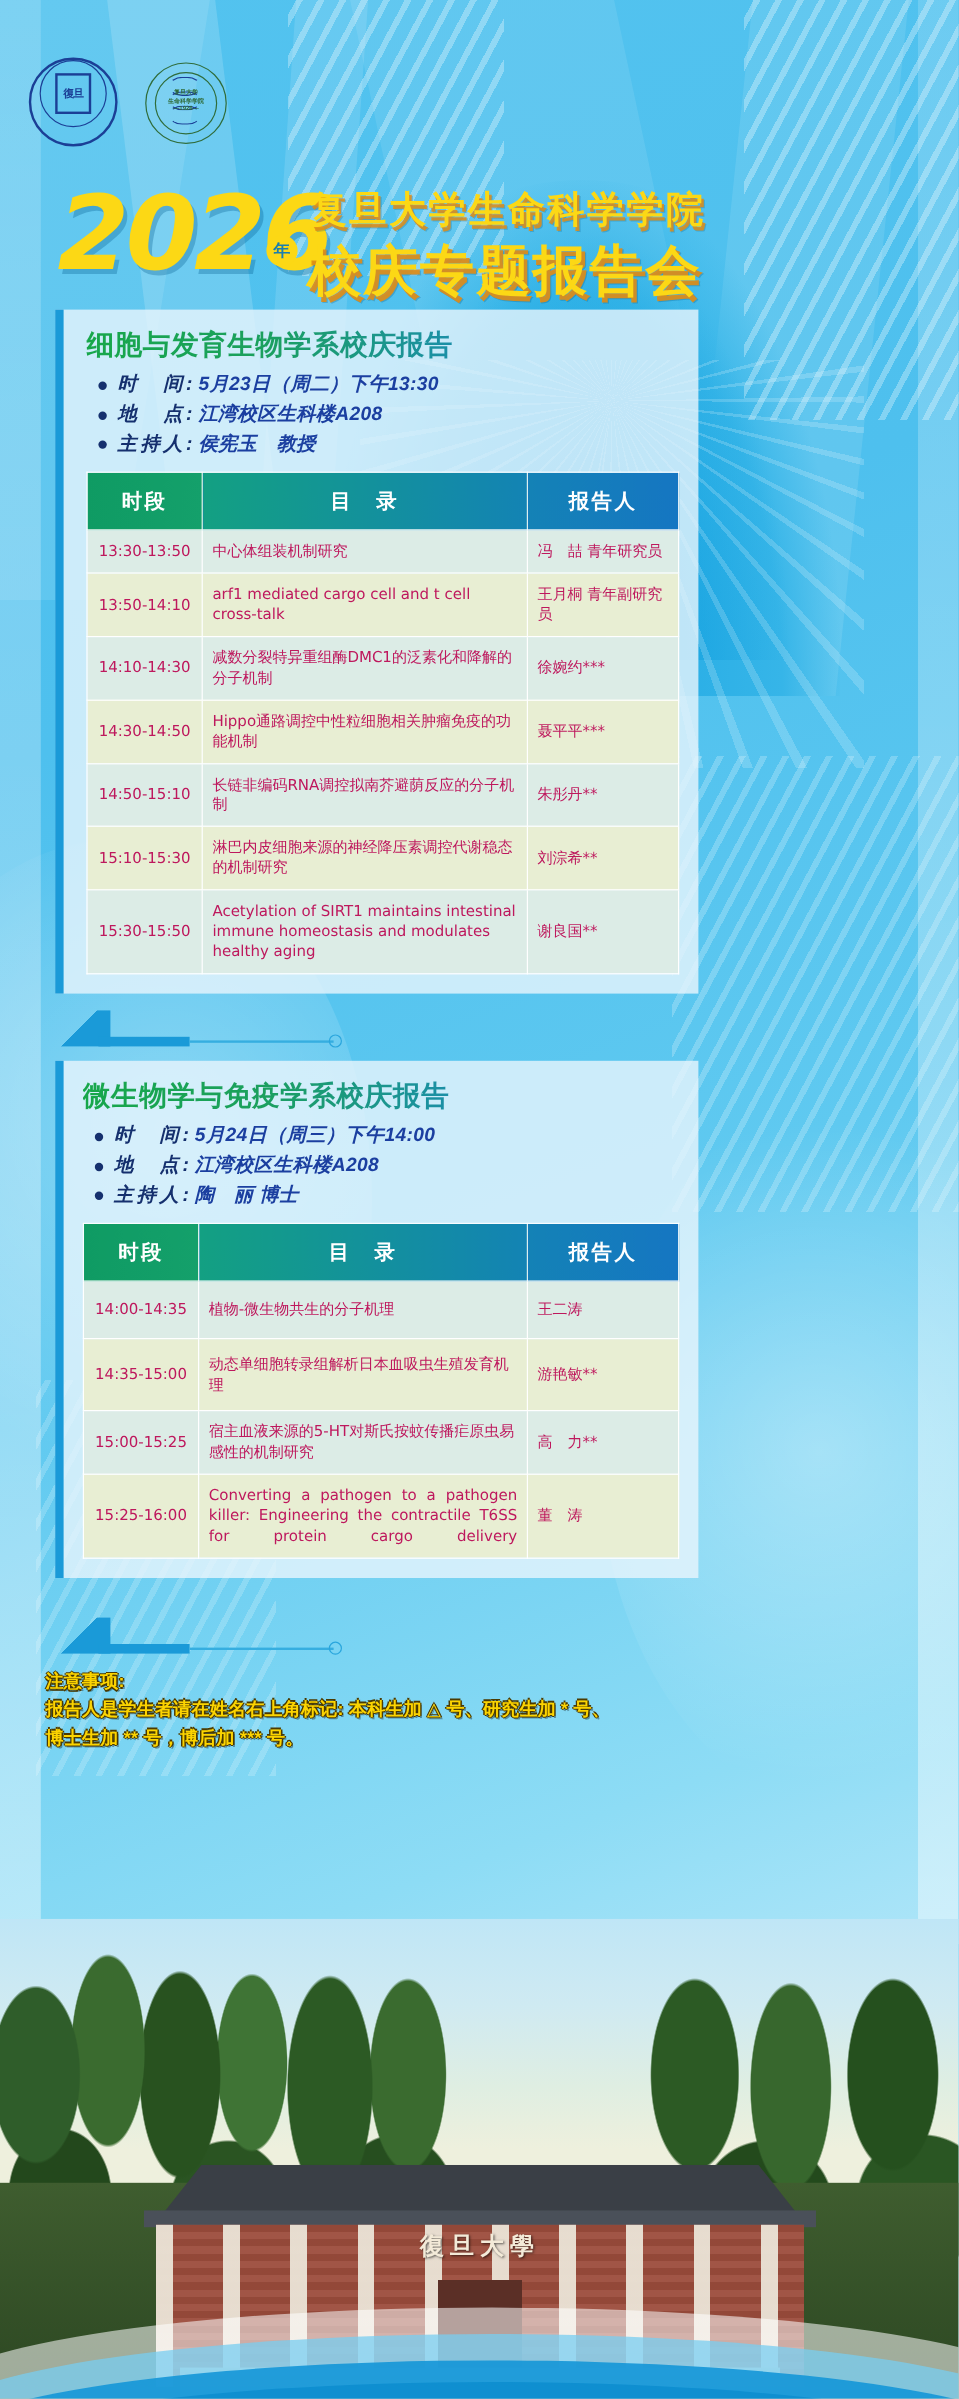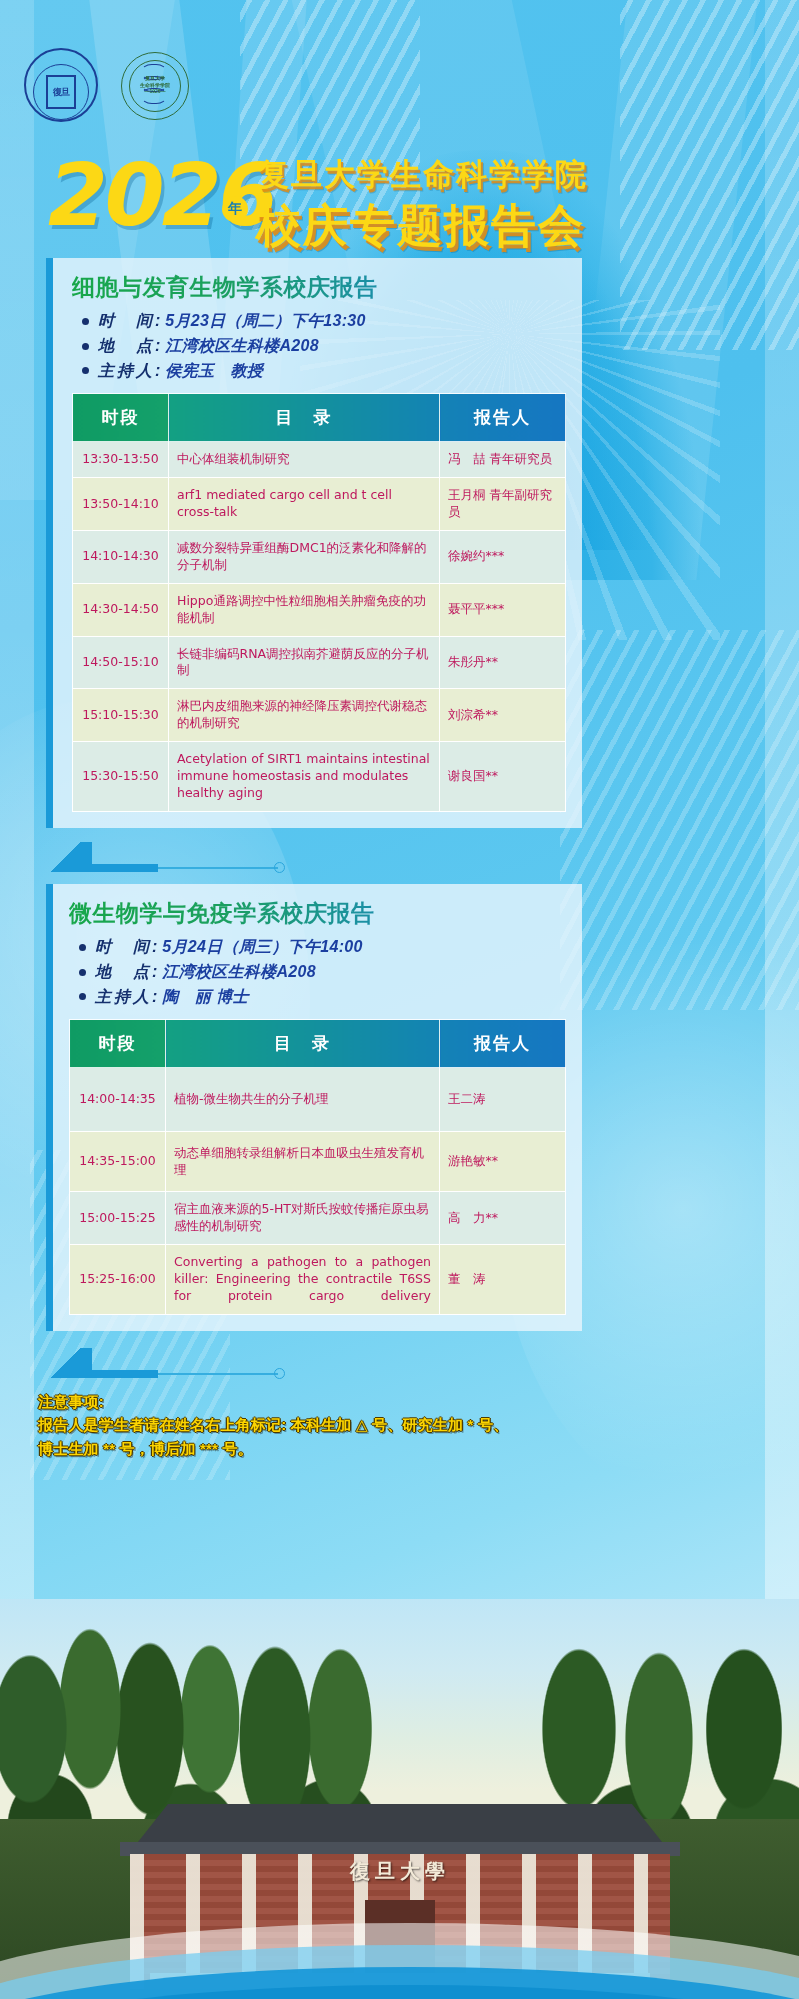--- a/index.html
+++ b/index.html
@@ -33,21 +33,21 @@
      background:radial-gradient(circle at 60% 40%,rgba(255,255,255,.30),rgba(255,255,255,0) 65%);}
   .blobB{position:absolute;right:-160px;top:900px;width:460px;height:620px;border-radius:50%;
      background:radial-gradient(circle at 40% 50%,rgba(255,255,255,.34),rgba(255,255,255,0) 66%);}
   .edgeL{position:absolute;left:0;top:0;width:34px;height:1620px;background:linear-gradient(180deg,rgba(255,255,255,.16),rgba(255,255,255,.42));}
   .edgeR{position:absolute;right:0;top:0;width:34px;height:1620px;background:linear-gradient(180deg,rgba(255,255,255,.16),rgba(255,255,255,.42));}
 
   
   .logos{position:absolute;left:0;top:46px;width:100%;height:80px;}
   .logo{position:absolute;}
   .fudan-seal{left:24px;top:2px;width:74px;height:74px;border-radius:50%;
-     border:2px solid #1b3f96;display:flex;align-items:flex-end;justify-content:center;font-family:Liberation Mono, monospace;}
+     border:2px solid #1b3f96;display:flex;align-items:flex-start;justify-content:center;font-family:Liberation Mono, monospace;}
   .fudan-seal .inner{width:56px;height:56px;border-radius:50%;border:1px solid #1b3f96;display:flex;align-items:center;justify-content:center;}
   .fudan-seal .core{width:30px;height:34px;border:2px solid #1b3f96;font-size:9px;color:#1b3f96;
      display:flex;align-items:center;justify-content:center;font-weight:bold;letter-spacing:-1px;}
   .sls{left:115px;top:0px;width:80px;height:80px;border-radius:50%;}
   .sls .ring{position:absolute;inset:6px;border-radius:50%;border:1px solid #2f6c3a;}
   .sls .ring2{position:absolute;inset:14px;border-radius:50%;border:1px solid #2f6c3a;}
   .sls .dna{position:absolute;left:26px;top:16px;width:26px;height:48px;}
   .sls .dna i{position:absolute;left:0;width:26px;height:16px;border:1.6px solid #1b3f96;border-radius:50%/60%;border-color:#1b3f96 transparent #1b3f96 transparent;}
   .sls .cn{position:absolute;left:50%;top:48%;transform:translate(-50%,-50%);font-size:5px;color:#2f6c3a;text-align:center;line-height:1.25;font-weight:bold;}
   .sklge{left:205px;top:-2px;width:106px;height:84px;}
@@ -314,21 +314,21 @@
         </colgroup>
       <thead>
           <tr>
         <th class="c1">时段</th>
         <th class="c2">目　录</th>
         <th class="c3">报告人</th>
       </tr>
         </thead>
       <tbody>
         <tr>
-            <td class="time" style="height:64px">14:00-14:35</td>
+            <td class="time" style="height:48px">14:00-14:35</td>
             <td class="topic">植物-微生物共生的分子机理</td>
             <td class="speaker">王二涛</td>
           </tr>
         <tr>
             <td class="time" style="height:60px">14:35-15:00</td>
             <td class="topic">动态单细胞转录组解析日本血吸虫生殖发育机理</td>
             <td class="speaker">游艳敏**</td>
           </tr>
         <tr>
             <td class="time" style="height:52px">15:00-15:25</td>

